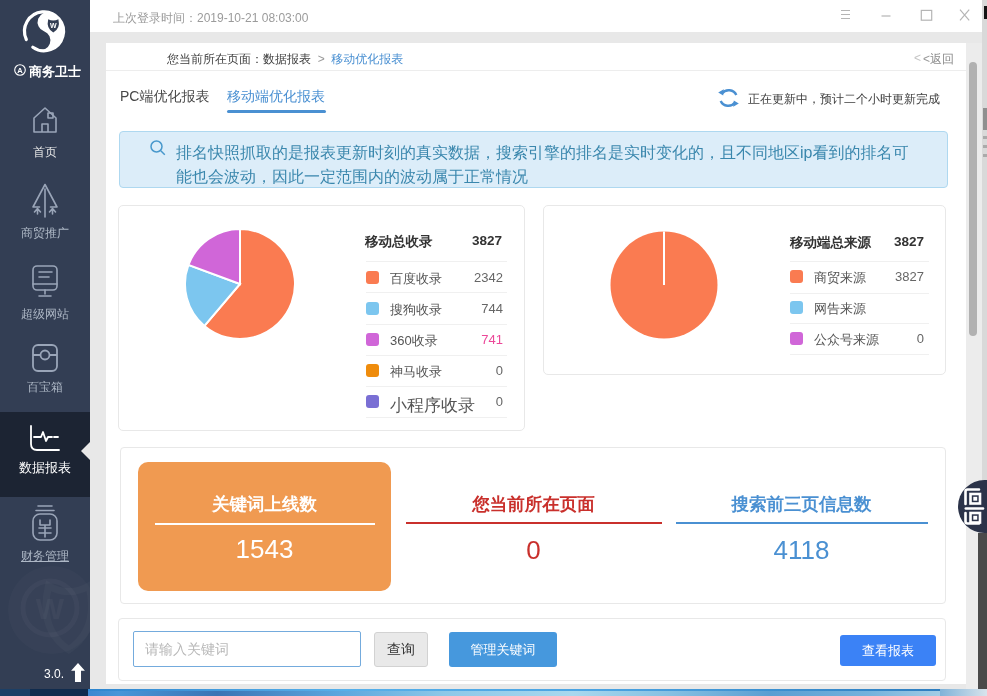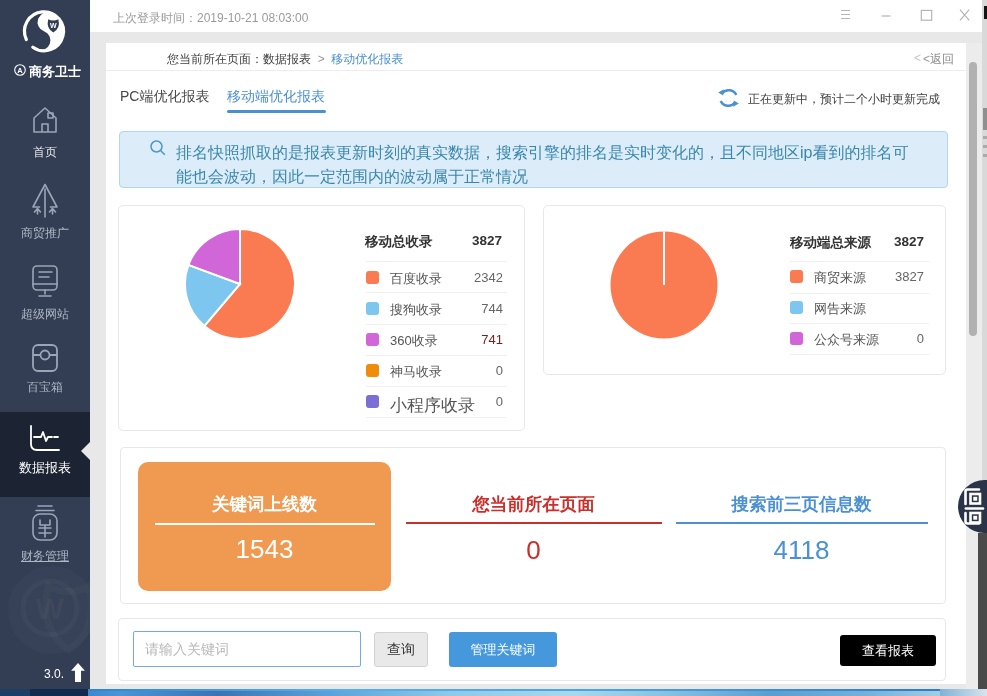--- a/index.html
+++ b/index.html
@@ -106,21 +106,21 @@
 
 <div class="abs" style="left:676px; top:492px; width:251px; text-align:center; font-size:17.5px; font-weight:bold; color:#4a90d2;">搜索前三页信息数</div>
 <div class="abs" style="left:676px; top:522px; width:252px; height:2px; background:#4a90d2;"></div>
 <div class="abs" style="left:676px; top:535px; width:251px; text-align:center; font-size:26px; color:#4a90d2;">4118</div>
 
 <div class="card" style="left:118px; top:618px; width:828px; height:63px; border-radius:4px;"></div>
 <div class="abs" style="left:133px; top:631px; width:228px; height:36px; background:#fff; border:1px solid #74abdd; border-radius:2px;"></div>
 <div class="abs" style="left:145px; top:641px; font-size:14px; color:#b8b8b8;">请输入关键词</div>
 <div class="abs" style="left:374px; top:632px; width:54px; height:35px; background:#e9e9e9; border:1px solid #d2d2d2; border-radius:3px; text-align:center; line-height:33px; font-size:14px; color:#333;">查询</div>
 <div class="abs" style="left:449px; top:632px; width:108px; height:35px; background:#4698dd; border-radius:3px; text-align:center; line-height:35px; font-size:13px; color:#fff;">管理关键词</div>
-<div class="abs" style="left:840px; top:635px; width:96px; height:31px; background:#000000; border-radius:3px; text-align:center; line-height:31px; font-size:13px; color:#fff;">查看报表</div>
+<div class="abs" style="left:840px; top:635px; width:96px; height:31px; background:#3b82f6; border-radius:3px; text-align:center; line-height:31px; font-size:13px; color:#fff;">查看报表</div>
 
 <div class="abs" id="sliver"></div>
 <div class="abs" id="track"></div>
 <div class="abs" id="thumb"></div>
 <div class="abs" style="left:984px; top:6px; width:3px; height:13px; background:#151515;"></div>
 <div class="abs" style="left:983px; top:108px; width:4px; height:22px; background:#8f8f8f;"></div>
 <div class="abs" style="left:983px; top:136px; width:4px; height:3px; background:#aaa;"></div>
 <div class="abs" style="left:983px; top:145px; width:4px; height:3px; background:#aaa;"></div>
 <div class="abs" style="left:983px; top:154px; width:4px; height:3px; background:#aaa;"></div>
 <div class="abs" style="left:978px; top:533px; width:9px; height:156px; background:#4a4a4a;"></div>
@@ -234,21 +234,21 @@
 <div class="abs" style="left:366px; top:270.5px; width:13px; height:13px; border-radius:3px; background:#fa7b51;"></div>
 <div class="abs" style="left:390px; top:269.5px; font-size:13px; color:#555;">百度收录</div>
 <div class="abs" style="left:366px; top:269.5px; width:137px; text-align:right; font-size:13px; color:#666;">2342</div>
 <div class="abs" style="left:366px; top:292px; width:141px; height:1px; background:#f0f0f0;"></div>
 <div class="abs" style="left:366px; top:301.7px; width:13px; height:13px; border-radius:3px; background:#7cc6ef;"></div>
 <div class="abs" style="left:390px; top:300.7px; font-size:13px; color:#555;">搜狗收录</div>
 <div class="abs" style="left:366px; top:300.7px; width:137px; text-align:right; font-size:13px; color:#666;">744</div>
 <div class="abs" style="left:366px; top:323.5px; width:141px; height:1px; background:#f0f0f0;"></div>
 <div class="abs" style="left:366px; top:333px; width:13px; height:13px; border-radius:3px; background:#d066d8;"></div>
 <div class="abs" style="left:390px; top:332px; font-size:13px; color:#555;">360收录</div>
-<div class="abs" style="left:366px; top:332px; width:137px; text-align:right; font-size:13px; color:#7f1d1d;">741</div>
+<div class="abs" style="left:366px; top:332px; width:137px; text-align:right; font-size:13px; color:#ec4899;">741</div>
 <div class="abs" style="left:366px; top:355px; width:141px; height:1px; background:#f0f0f0;"></div>
 <div class="abs" style="left:366px; top:364px; width:13px; height:13px; border-radius:3px; background:#ef8c0c;"></div>
 <div class="abs" style="left:390px; top:363px; font-size:13px; color:#555;">神马收录</div>
 <div class="abs" style="left:366px; top:363px; width:137px; text-align:right; font-size:13px; color:#666;">0</div>
 <div class="abs" style="left:366px; top:386px; width:141px; height:1px; background:#f0f0f0;"></div>
 <div class="abs" style="left:366px; top:395.3px; width:13px; height:13px; border-radius:3px; background:#7a6fd4;"></div>
 <div class="abs" style="left:390px; top:394.3px; font-size:17px; color:#555;">小程序收录</div>
 <div class="abs" style="left:366px; top:394.3px; width:137px; text-align:right; font-size:13px; color:#666;">0</div>
 <div class="abs" style="left:366px; top:417px; width:141px; height:1px; background:#f0f0f0;"></div>
 <div class="abs" style="left:790px; top:261px; width:139px; height:1px; background:#f0f0f0;"></div>

